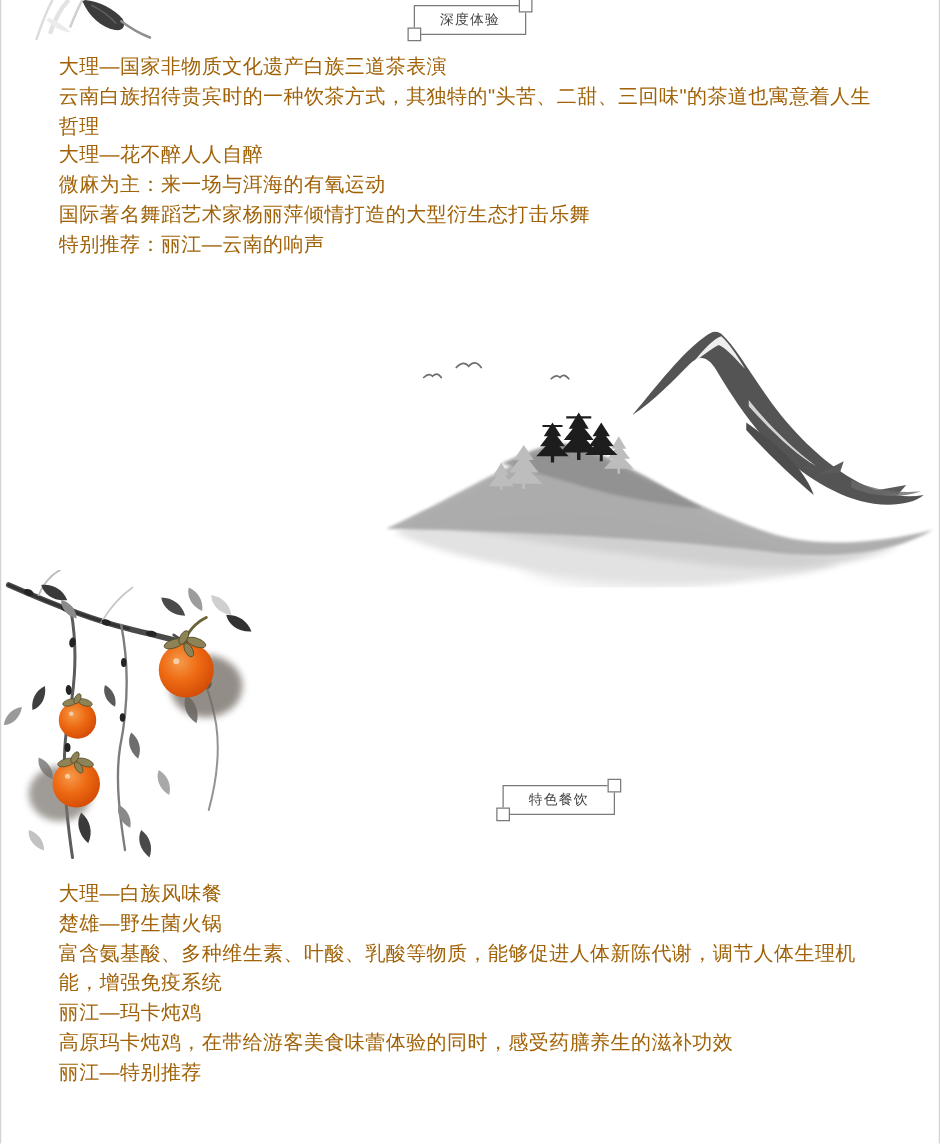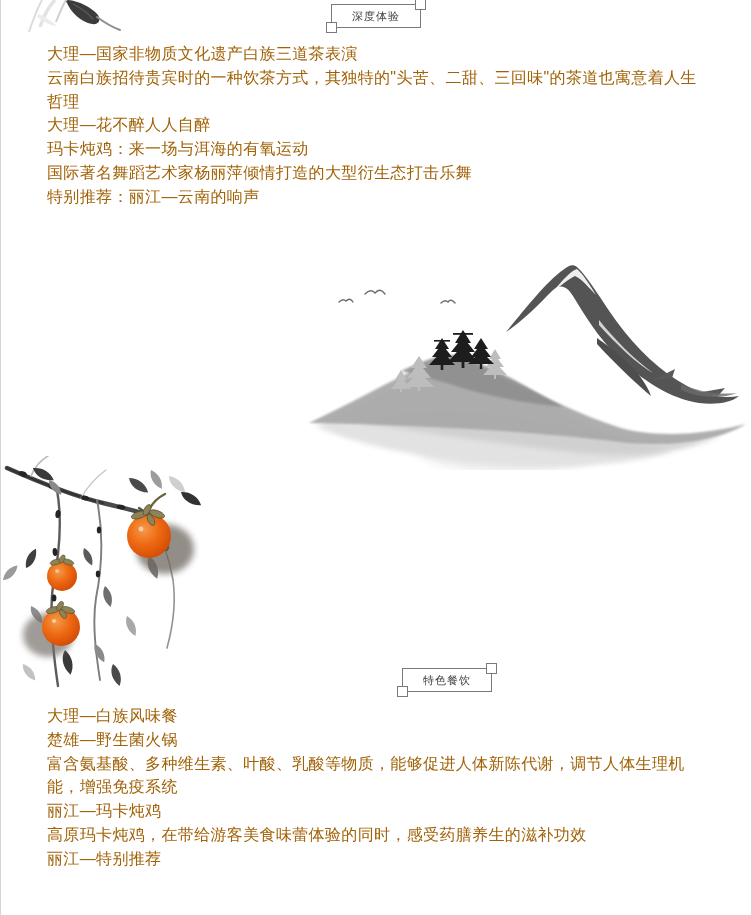--- a/index.html
+++ b/index.html
@@ -13,21 +13,21 @@
     position:absolute;left:50%;margin-left:-45px;width:88px;height:22px;
     border:1px solid #7a7a7a;color:#3f3f3f;font-size:11px;line-height:22px;
     text-align:center;letter-spacing:1px;background:#fff;
   }
   .title-box .sq{
     position:absolute;width:9px;height:9px;background:#ffffff;border:1px solid #7a7a7a;
   }
   .title-box .sq.tr{top:-6px;right:-6px;}
   .title-box .sq.bl{bottom:-6px;left:-6px;}
   #title-box-1{top:4px;}
-  #title-box-2{top:668px;margin-left:26px;}
+  #title-box-2{top:628px;margin-left:26px;}
   .text-block{
     position:absolute;left:46px;width:661px;color:#a16207;
     font-size:16px;line-height:23.8px;letter-spacing:0.35px;
   }
   #text-block-1{top:42px;}
   #text-block-2{top:694px;margin-top:10px;}
   .text-block p{margin:0;padding:0;}
   .illu{position:absolute;}
   #illu-fragment{left:10px;top:0;}
   #illu-mountain{left:300px;top:252px;}
@@ -51,21 +51,21 @@
   <div id="title-box-1" class="title-box">
     <span class="sq tr"></span>
     <span class="sq bl"></span>
     <span>深度体验</span>
   </div>
 
   <div id="text-block-1" class="text-block">
     <p>大理—国家非物质文化遗产白族三道茶表演</p>
     <p>云南白族招待贵宾时的一种饮茶方式，其独特的"头苦、二甜、三回味"的茶道也寓意着人生哲理</p>
     <p>大理—花不醉人人自醉</p>
-    <p>玛卡炖鸡：来一场与洱海的有氧运动</p>
+    <p>微麻为主：来一场与洱海的有氧运动</p>
     <p>国际著名舞蹈艺术家杨丽萍倾情打造的大型衍生态打击乐舞</p>
     <p>特别推荐：丽江—云南的响声</p>
   </div>
 
   <svg id="illu-mountain" class="illu" width="450" height="218" viewBox="0 0 450 218">
     <defs>
       <filter id="b1" x="-30%" y="-30%" width="160%" height="160%">
           <feGaussianBlur stdDeviation="1.3"></feGaussianBlur>
         </filter>
       <filter id="b2" x="-30%" y="-30%" width="160%" height="160%">

